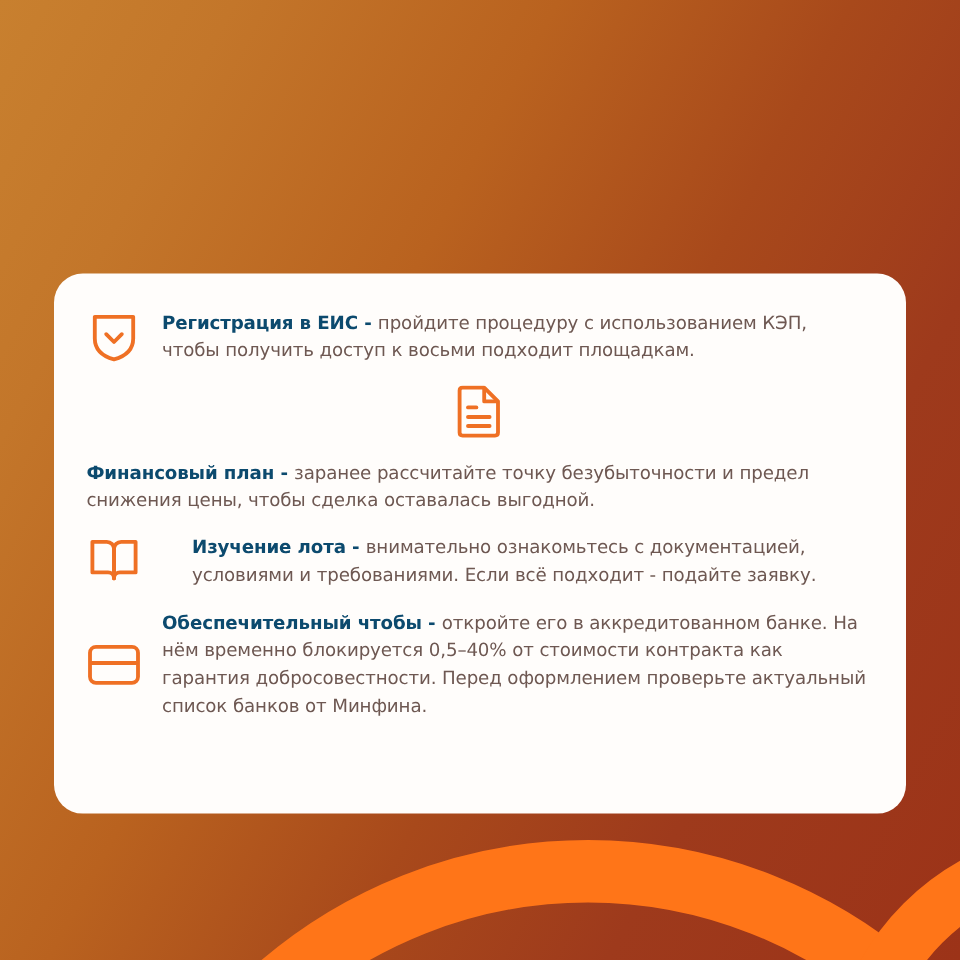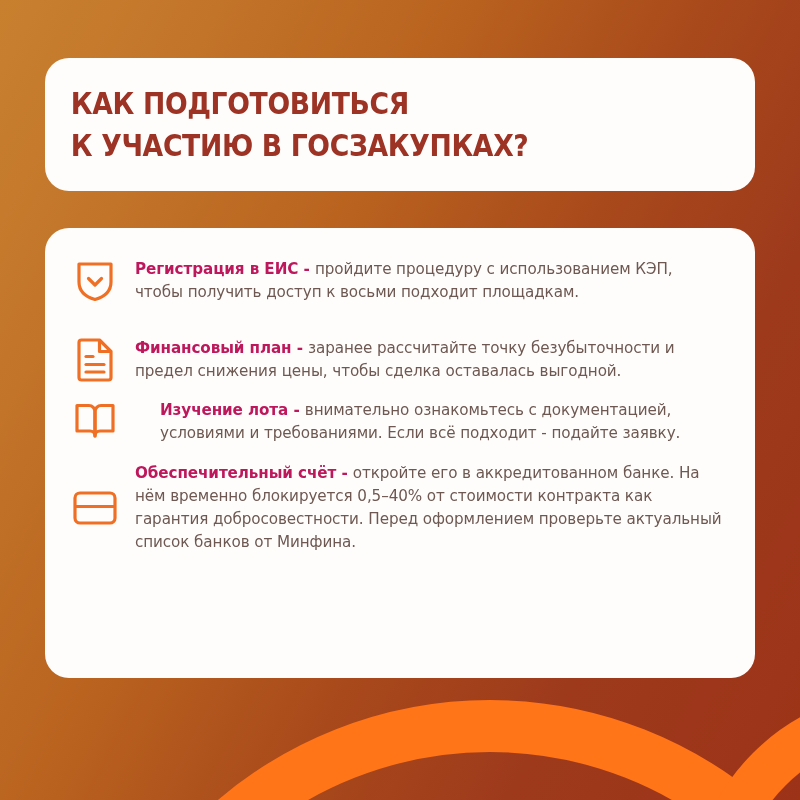--- a/index.html
+++ b/index.html
@@ -93,21 +93,21 @@
     flex-direction: column;
     justify-content: flex-start;
   }
 
   .step-row {
     display: flex;
     align-items: center;
     gap: 17px;
   }
   .step-row.s1 { margin-top: 8px; }
-  .step-row.s2 { margin-top: 33px; }
+  .step-row.s2 { margin-top: 16px; flex-direction: column; }
   .step-row.s3 { margin-top: 16px; gap: 42px; }
   .step-row.s4 { margin-top: 16px; }
 
   .step-icon {
     flex: 0 0 auto;
     width: 46px;
     height: 46px;
     display: flex;
     align-items: center;
     justify-content: center;
@@ -115,36 +115,32 @@
   .step-icon svg { display: block; }
 
   .step-text {
     color: #6e5852;
     font-family: "DejaVu Sans", sans-serif;
     font-size: 15.2px;
     line-height: 1.52;
     letter-spacing: -0.1px;
   }
   .step-text .lead {
-    color: #be185d;
+    color: #0c4a6e;
     font-weight: bold;
   }
 </style>
 </head>
 <body>
 
 <div id="poster">
 
   <div class="ring ring-main"></div>
   <div class="ring ring-secondary"></div>
 
-  <div class="card" id="header-card">
-    <h1 id="page-title">КАК ПОДГОТОВИТЬСЯ
-К УЧАСТИЮ В ГОСЗАКУПКАХ?</h1>
-  </div>
 
   <div class="card" id="content-card">
 
     <div class="step-row s1">
       <div class="step-icon">
         <svg width="40" height="42" viewBox="0 0 40 42" fill="none">
           <path d="M4 4 H36 V22 C36 31.5 28.8 37 20 39.5 C11.2 37 4 31.5 4 22 Z" stroke="#ef7024" stroke-width="3.2" stroke-linejoin="round" fill="none" rx="4"></path>
           <path d="M13.5 18.5 L20 25 L26.5 18.5" stroke="#ef7024" stroke-width="3.2" stroke-linecap="round" stroke-linejoin="round" fill="none"></path>
         </svg>
       </div>
@@ -181,18 +177,18 @@
     </div>
 
     <div class="step-row s4">
       <div class="step-icon">
         <svg width="44" height="34" viewBox="0 0 44 34" fill="none">
           <rect x="2" y="2" width="40" height="30" rx="5" stroke="#ef7024" stroke-width="3.2" fill="none"></rect>
           <path d="M2.6 15.5 H41.4" stroke="#ef7024" stroke-width="3.2"></path>
         </svg>
       </div>
       <div class="step-text">
-        <span class="lead">Обеспечительный счёт - </span><span>откройте его в аккредитованном банке. На нём временно блокируется 0,5–40% от стоимости контракта как гарантия добросовестности. Перед оформлением проверьте актуальный список банков от Минфина.</span>
+        <span class="lead">Обеспечительный чтобы - </span><span>откройте его в аккредитованном банке. На нём временно блокируется 0,5–40% от стоимости контракта как гарантия добросовестности. Перед оформлением проверьте актуальный список банков от Минфина.</span>
       </div>
     </div>
 
   </div>
 </div>
 
 </body></html>

